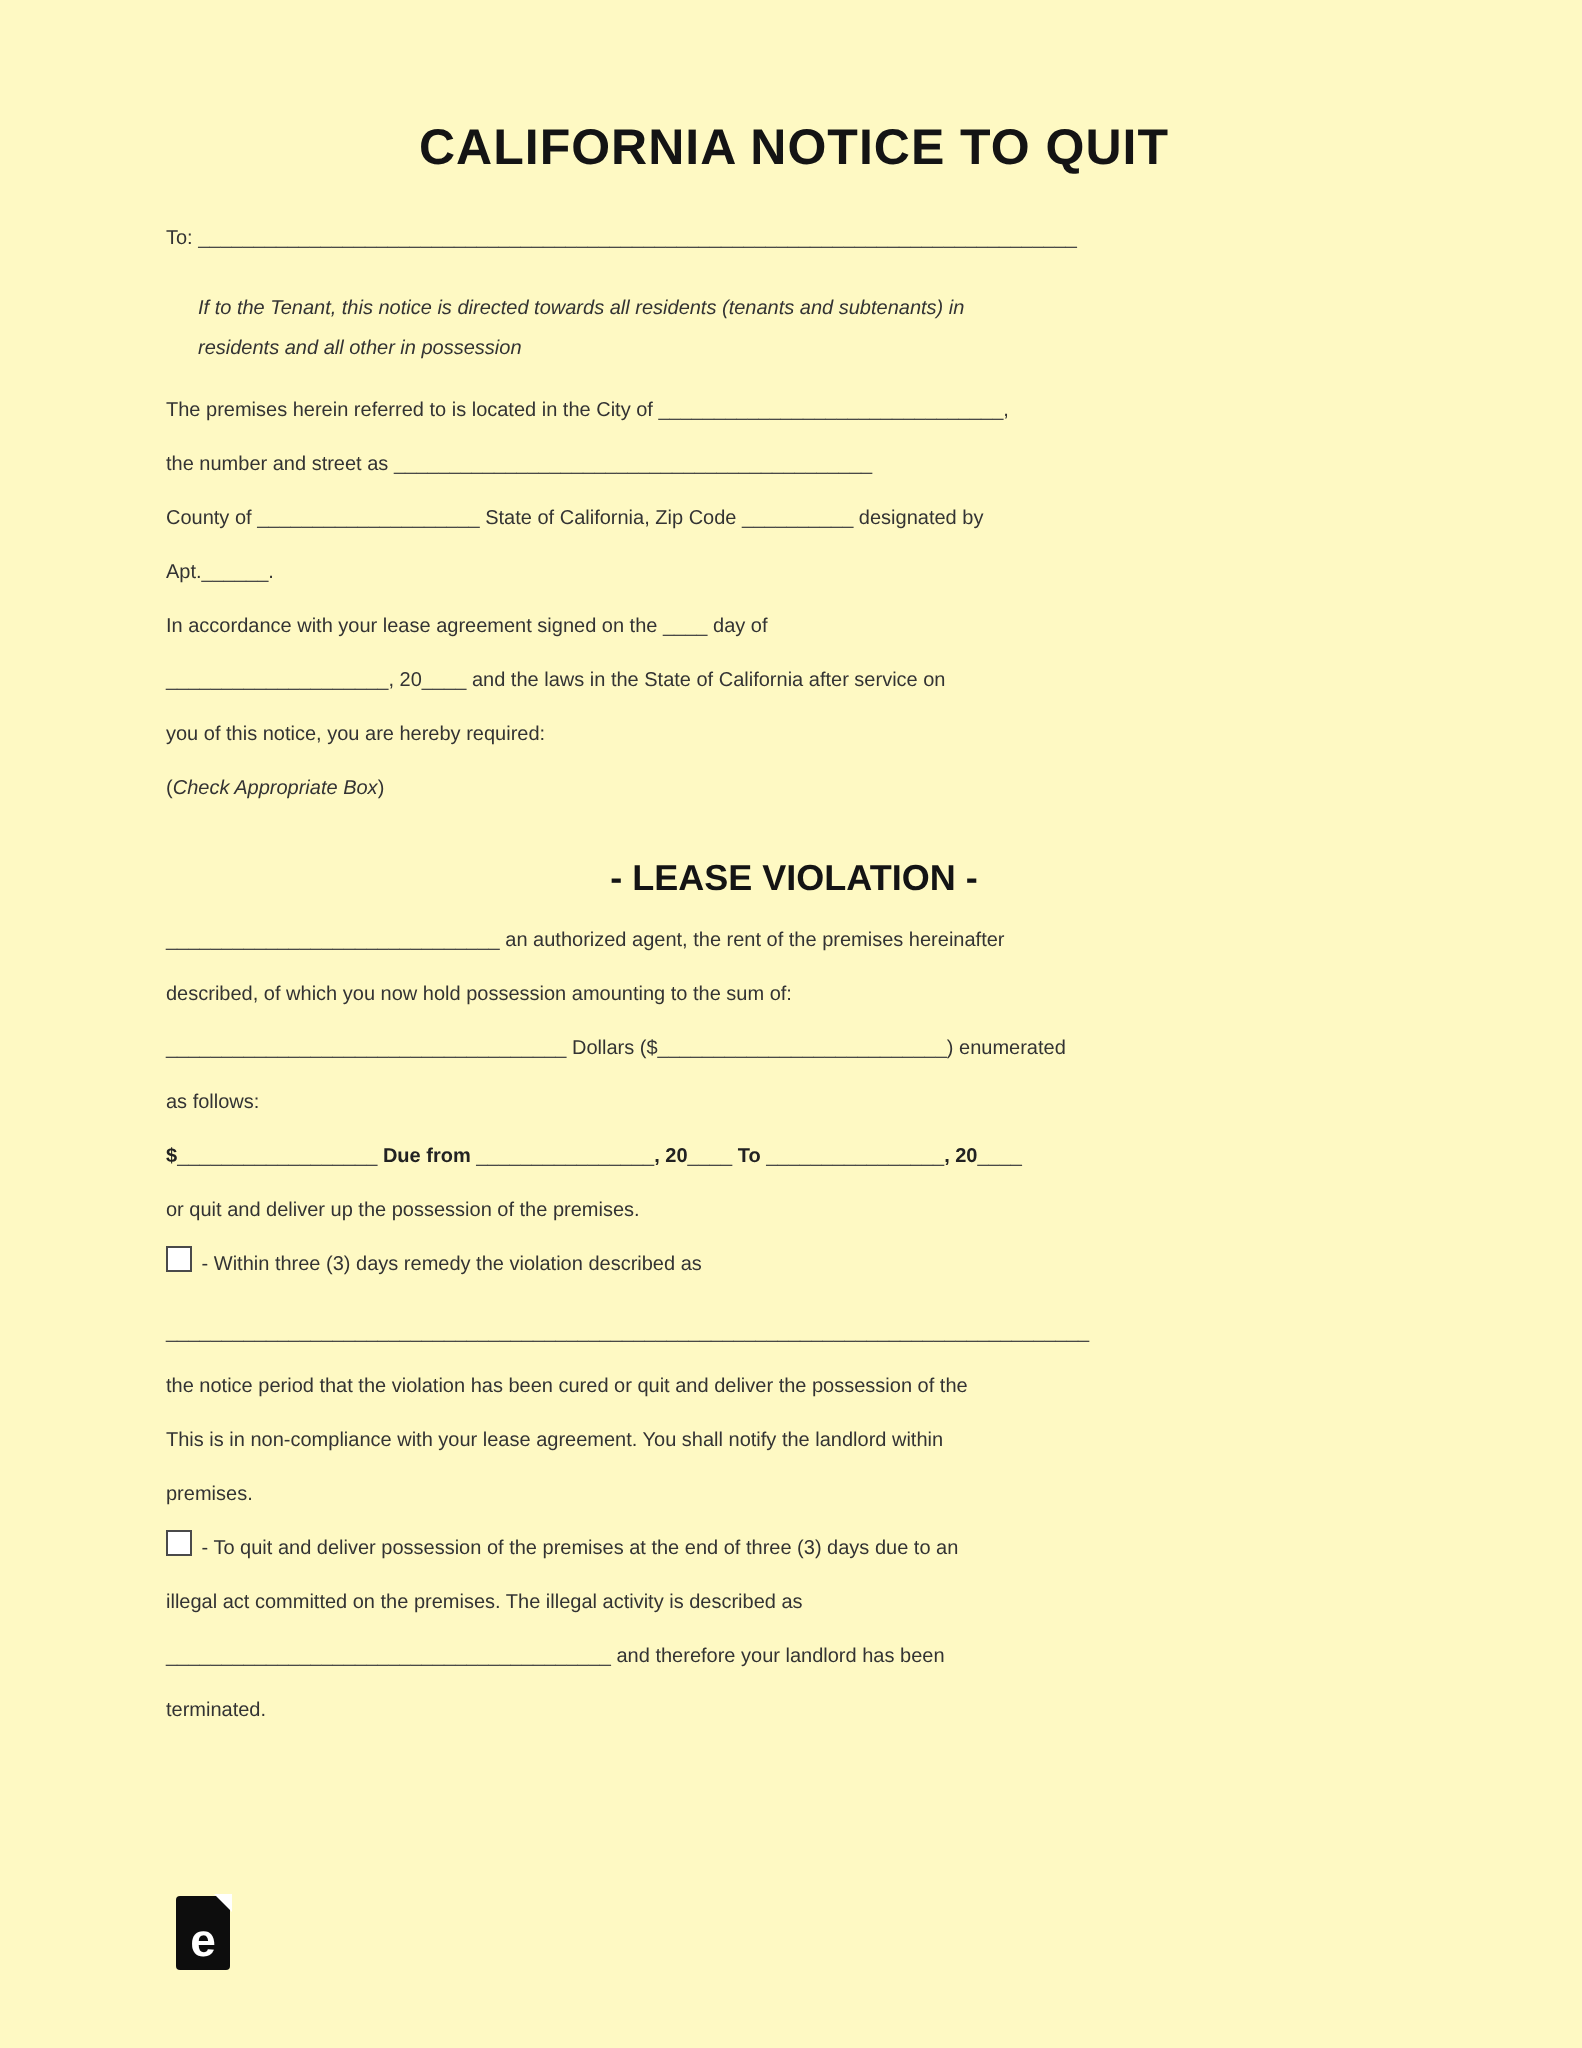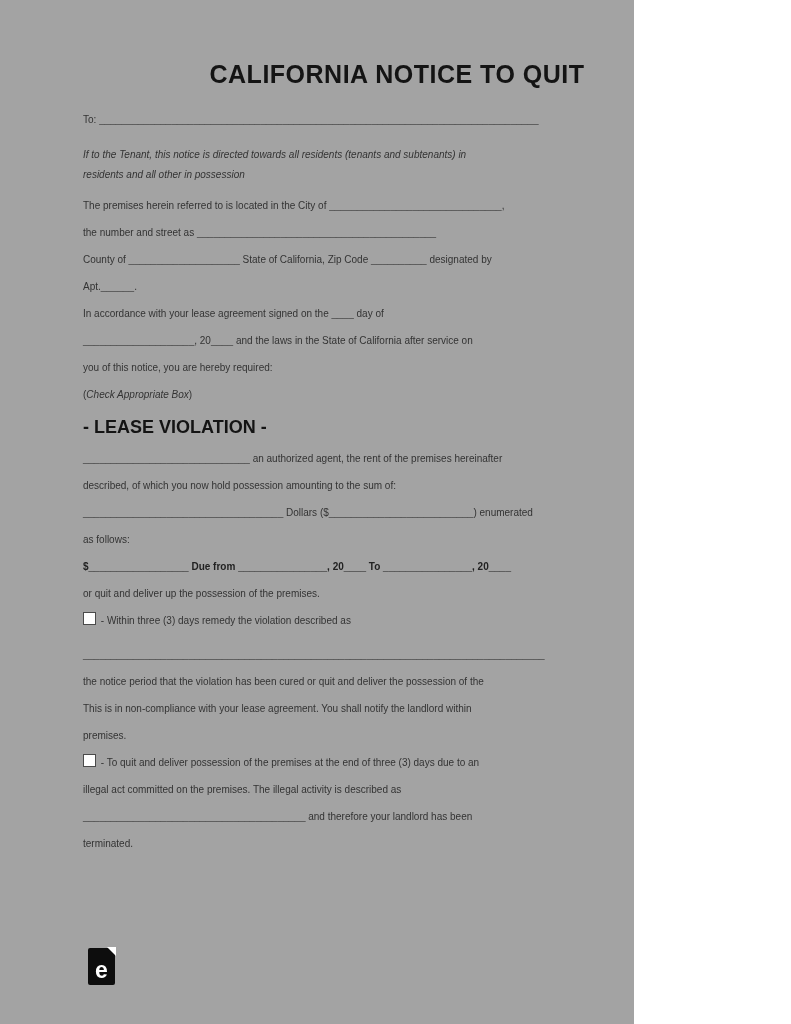--- a/index.html
+++ b/index.html
@@ -1,20 +1,20 @@
 <!DOCTYPE html>
 <html><head>
 <meta charset="utf-8">
 <style>
   html, body { margin: 0; padding: 0; background: #ffffff; }
   .page {
     position: relative;
-    width: 634px;
+    width: 791px;
     height: 1024px;
-    background: #a3a3a3;
+    background: #fef9c3;
     overflow: hidden;
     font-family: "Liberation Sans", sans-serif;
     color: #333333;
   }
   .content {
     position: absolute;
     left: 83px;
     top: 58px;
     width: 628px;
   }
@@ -27,30 +27,30 @@
     letter-spacing: 0.5px;
     line-height: 32px;
   }
   .block { margin: 0; }
   .line {
     font-size: 10px;
     line-height: 27px;
     white-space: nowrap;
   }
   .to-line { margin-top: 2px; }
-  .italic-note { margin-top: 12px; margin-bottom: 7px; }
+  .italic-note { margin-top: 12px; margin-bottom: 7px; margin-left: 16px; }
   .italic-note .line { line-height: 20px; }
   .premises { margin-top: 5px; }
   .heading {
     font-size: 18px;
     font-weight: bold;
     color: #141414;
-    text-align: left;
+    text-align: center;
     line-height: 30px;
-    margin: 4px 0 3px 0;
+    margin: 16px 0 3px 0;
   }
   .remedy .line:nth-child(2) { margin-top: 7px; }
   .b { font-weight: bold; color: #222; }
   .i { font-style: italic; }
   .blank { color: #444444; letter-spacing: 0; }
   .checkbox {
     display: inline-block;
     width: 11px;
     height: 11px;
     border: 1px solid #4a4a4a;

